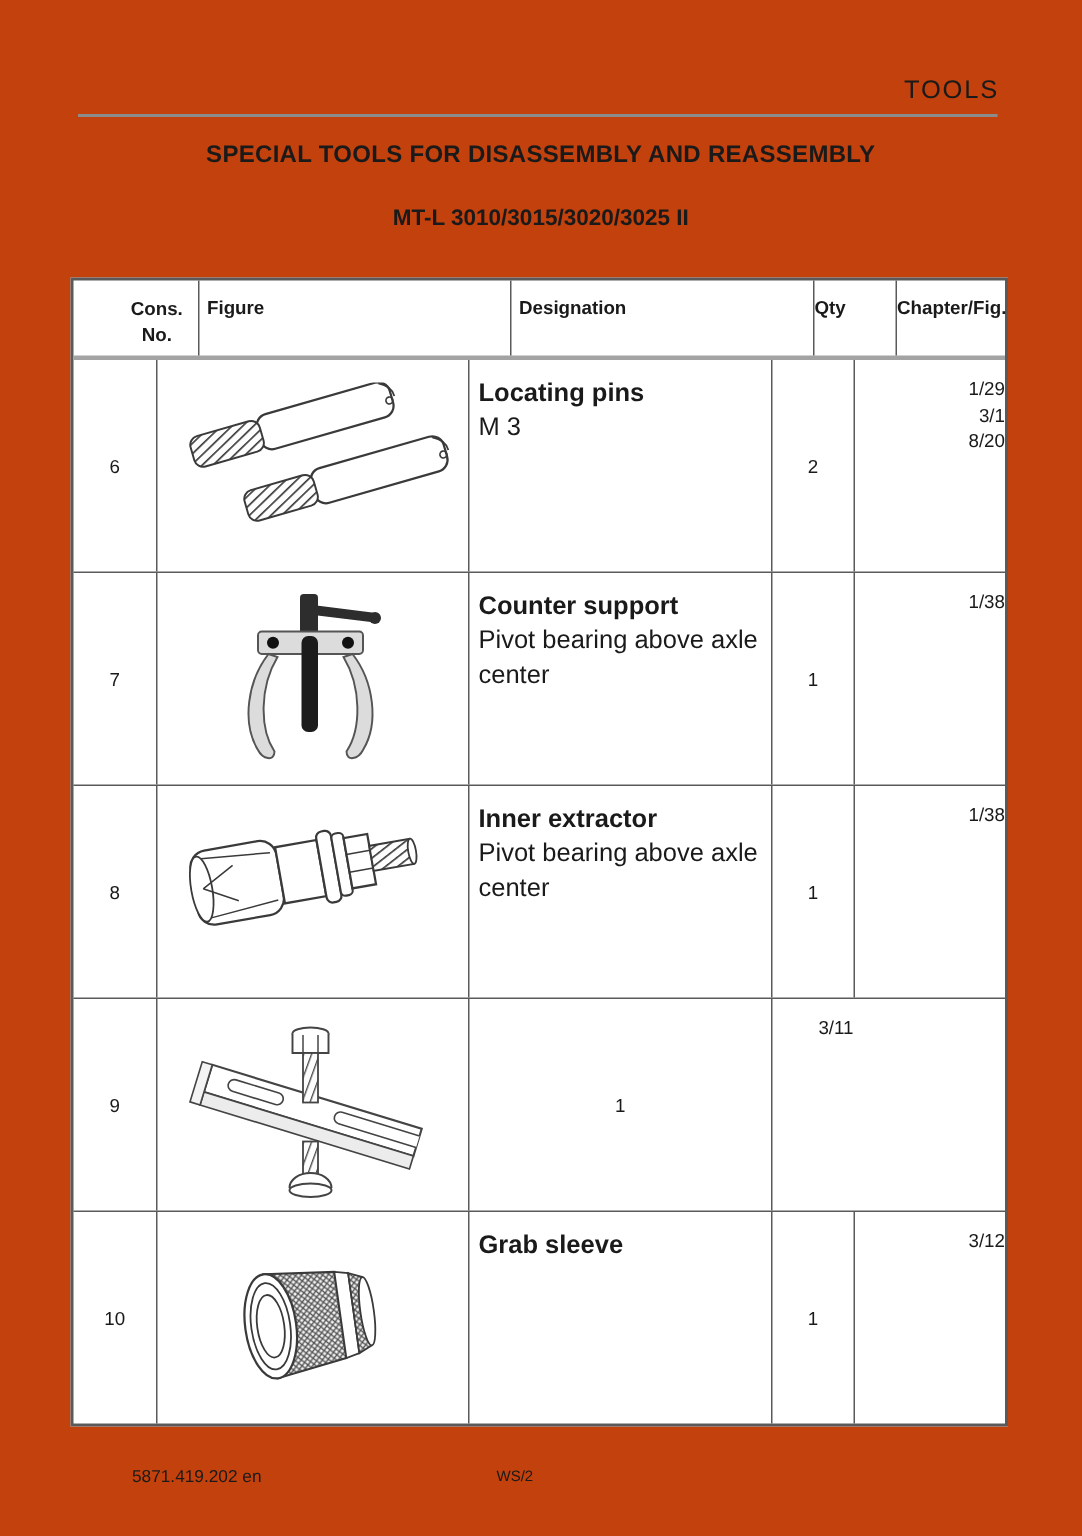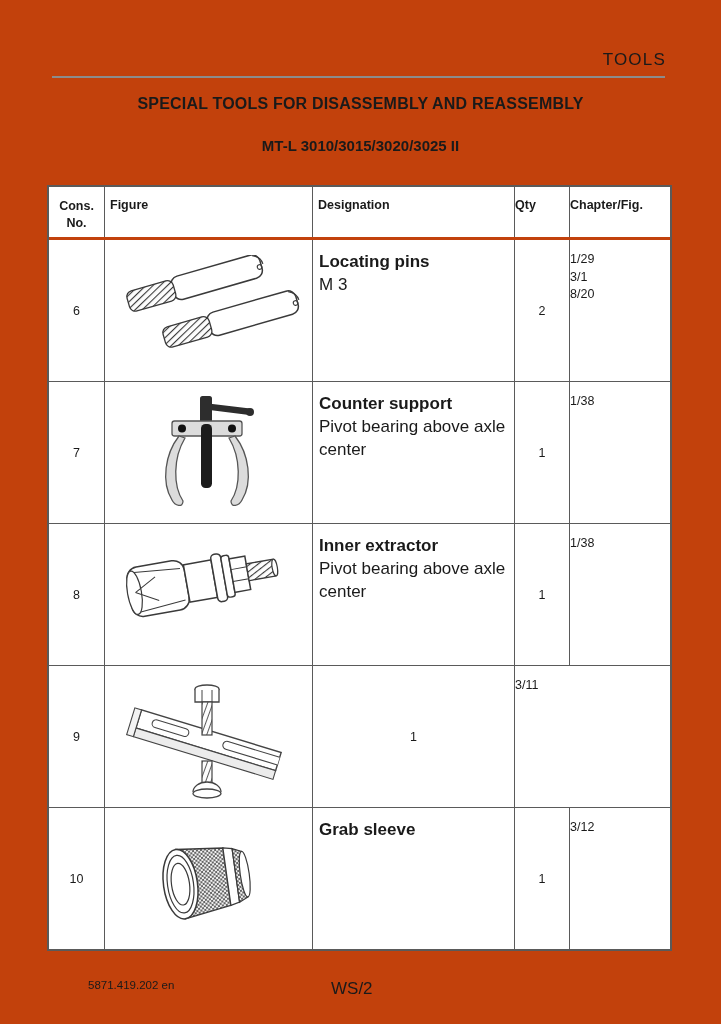--- a/index.html
+++ b/index.html
@@ -23,35 +23,35 @@
     position:absolute; top:137px; left:0; width:100%; text-align:center;
     font-size:15px; font-weight:bold;
   }
   .tool-table {
     position:absolute; top:185px; left:47px; width:625px;
     border:2px solid #5a5a5a; box-sizing:border-box; background:#fff;
   }
   .t-row { display:grid; grid-template-columns:55px 208px 202px 55px 1fr; }
   .t-row > div { border-left:1.5px solid #5a5a5a; box-sizing:border-box; min-width:0; }
   .t-row > div:first-child { border-left:none; }
-  .t-head { height:50px; border-bottom:3px solid #c2410c; }
+  .t-head { height:50px; border-bottom:3px solid #a3a3a3;padding-left:28px; }
   .t-head > div { font-weight:bold; font-size:12.5px; padding-top:11px; }
   .h-cons { text-align:center; white-space:pre-line; line-height:1.35; }
   .h-fig, .h-desig { padding-left:5px; }
   .h-qty, .h-chap { text-align:left; }
   .t-body-row { height:141px; border-bottom:1.5px solid #5a5a5a; }
   .t-body-row:last-child { border-bottom:none; }
   .c-cons { display:flex; align-items:center; justify-content:center; font-size:12.5px; }
   .c-fig { display:flex; align-items:center; justify-content:center; }
   .c-desig { padding:11px 8px 0 6px; font-size:17px; line-height:1.35; }
   .desig-title { font-weight:bold; }
   .c-qty { display:flex; align-items:center; justify-content:center; font-size:12.5px; }
-  .c-chap { padding-top:11px; text-align:left; white-space:pre-line; font-size:12.5px; line-height:1.4; }
+  .c-chap { padding-top:11px; text-align:right; white-space:pre-line; font-size:12.5px; line-height:1.4; }
   .footer-doc { position:absolute; left:52px; top:979px; font-size:11.5px;padding-left:36px; }
-  .footer-page { position:absolute; left:331px; top:979px; font-size:17px; }
+  .footer-page { position:absolute; left:331px; top:979px; font-size:10px; }
   svg { display:block; }
 </style>
 </head>
 <body>
 
 <div class="page">
 
   <div class="corner-label">TOOLS</div>
   <div class="header-rule"></div>
   <div class="doc-title">SPECIAL TOOLS FOR DISASSEMBLY AND REASSEMBLY</div>

